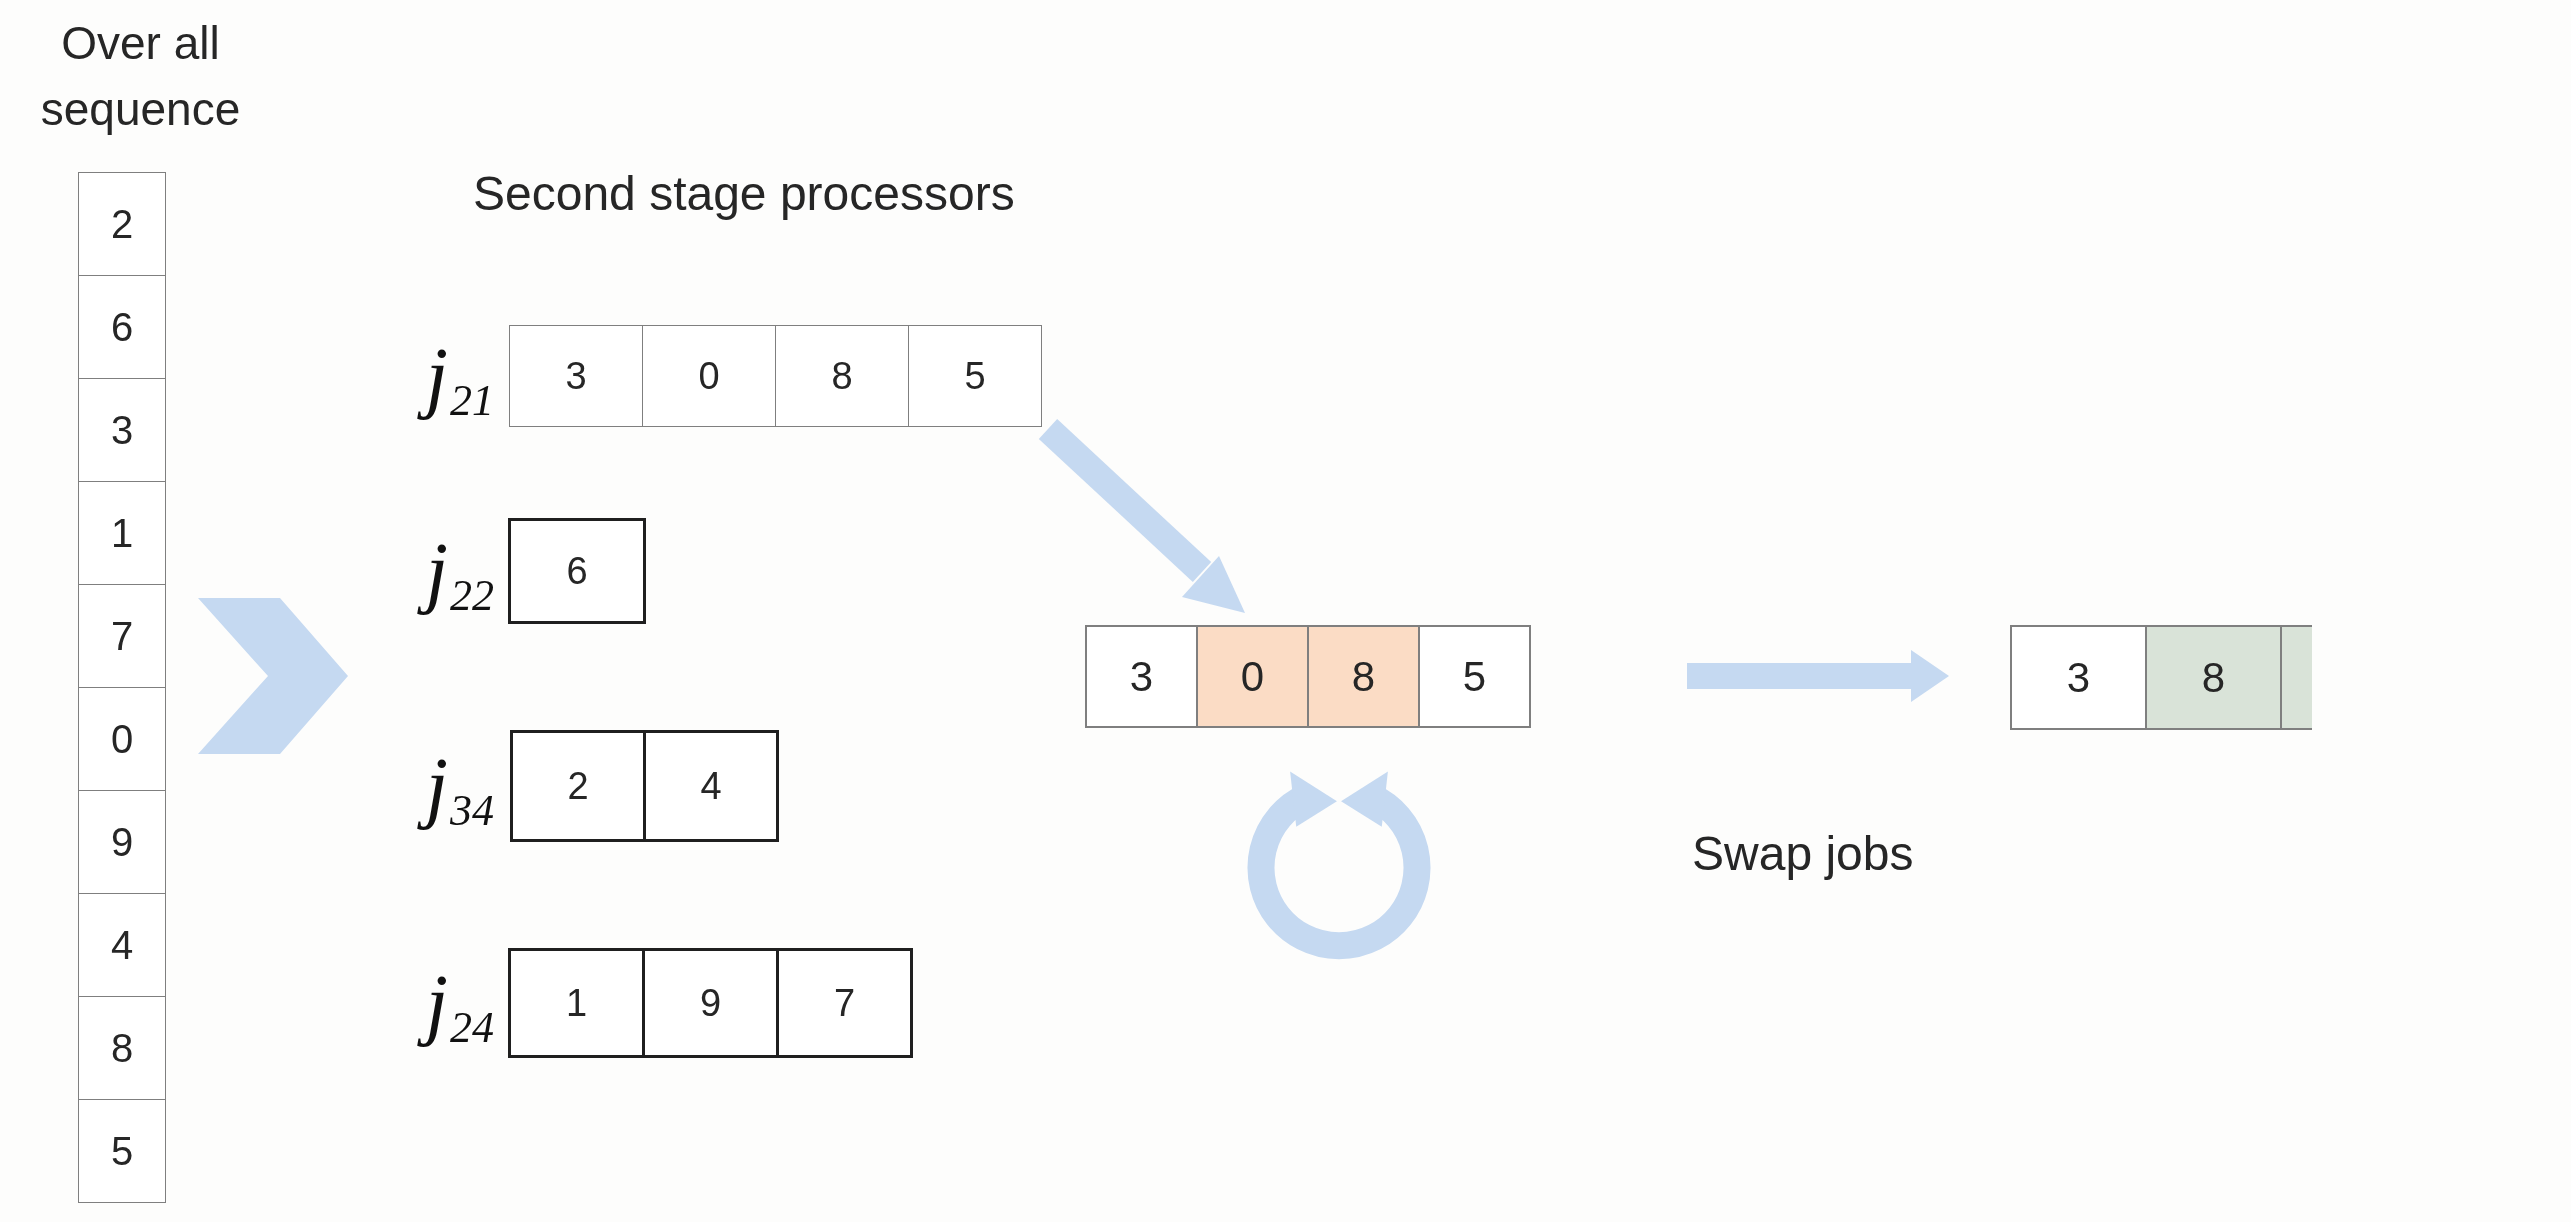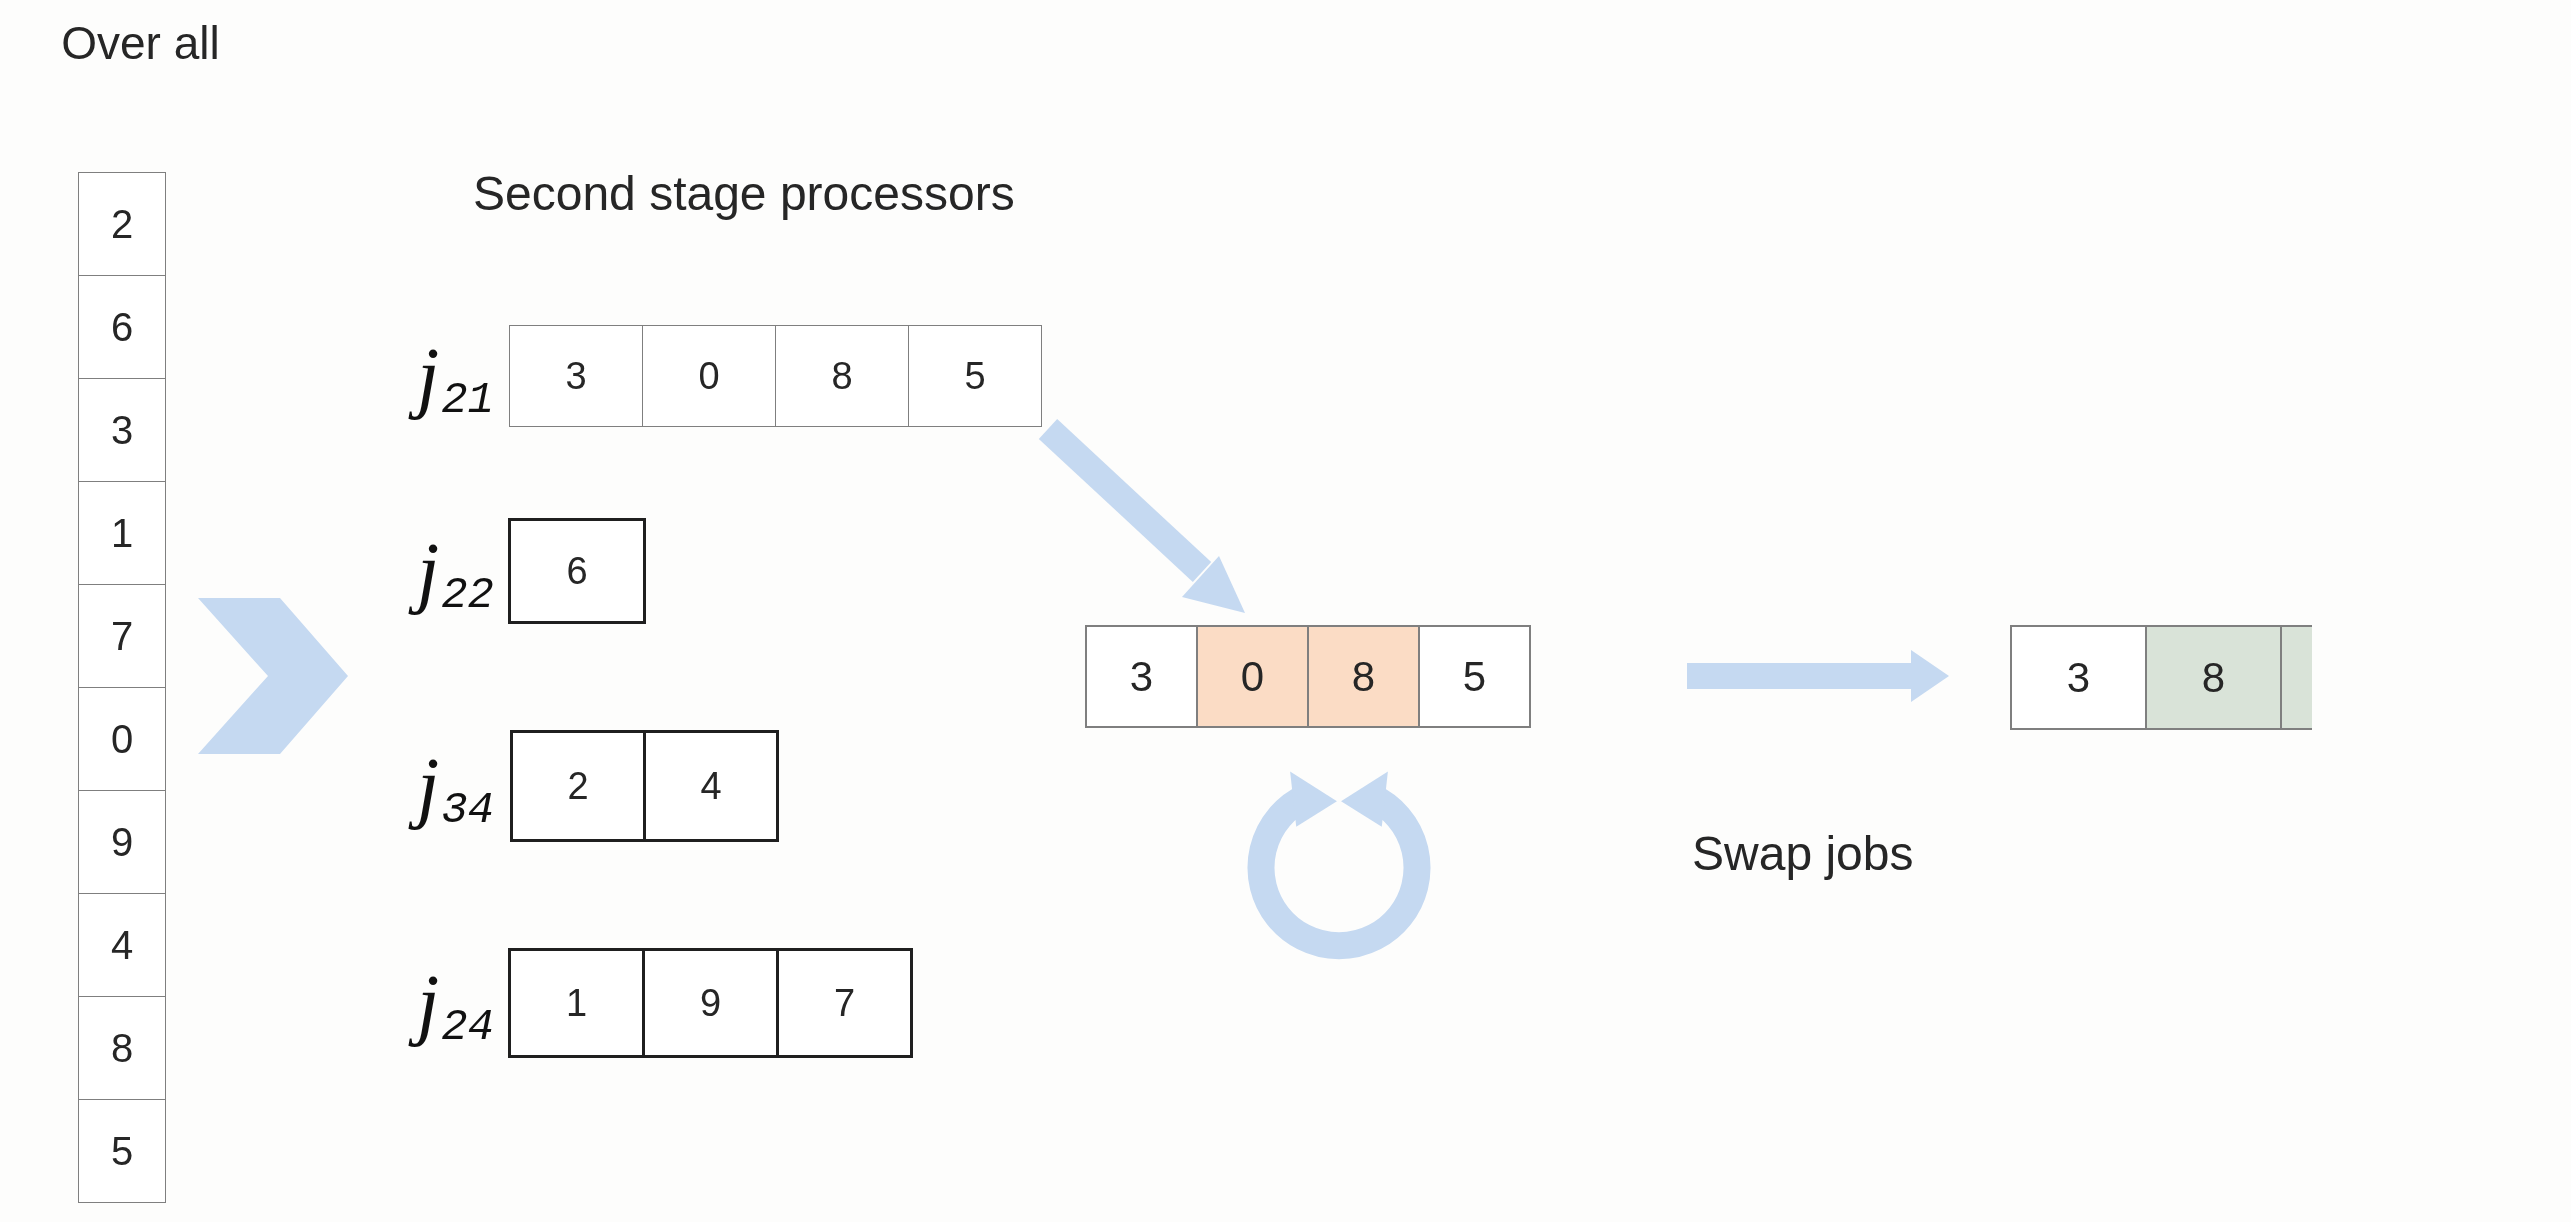--- a/index.html
+++ b/index.html
@@ -36,32 +36,33 @@
   .dark .cell + .cell{margin-left:-3px;}
   .hl-orange{background:var(--selected-orange);}
   .hl-green{background:var(--swapped-green);}
 
   
   .jlabel{
     display:flex;align-items:center;justify-content:flex-end;
     font-family:"Liberation Serif",serif;font-style:italic;
     font-size:80px;color:#111;padding-right:14px;box-sizing:border-box;
   }
-  .jlabel .sub{font-size:44px;position:relative;top:24px;margin-left:2px;font-style:italic;font-family:Liberation Mono, monospace;}
+  .jlabel .sub{font-size:44px;position:relative;top:24px;margin-left:2px;font-style:italic;}
 
   .blue-fill{fill:var(--arrow-blue);}
   .blue-stroke{stroke:var(--arrow-blue);}
 </style>
 </head>
 <body>
 
 <div id="canvas">
 
   <div class="abs" style="left:18px;top:10px;width:245px;text-align:center;font-size:46px;line-height:66px;">
     <div>Over all</div>
+    <div>sequence</div>
   </div>
 
   <div class="abs cells-col" style="left:78px;top:172px;">
     <div class="cell" style="width:88px;height:104px;font-size:40px;">2</div>
     <div class="cell" style="width:88px;height:104px;font-size:40px;">6</div>
     <div class="cell" style="width:88px;height:104px;font-size:40px;">3</div>
     <div class="cell" style="width:88px;height:104px;font-size:40px;">1</div>
     <div class="cell" style="width:88px;height:104px;font-size:40px;">7</div>
     <div class="cell" style="width:88px;height:104px;font-size:40px;">0</div>
     <div class="cell" style="width:88px;height:104px;font-size:40px;">9</div>

